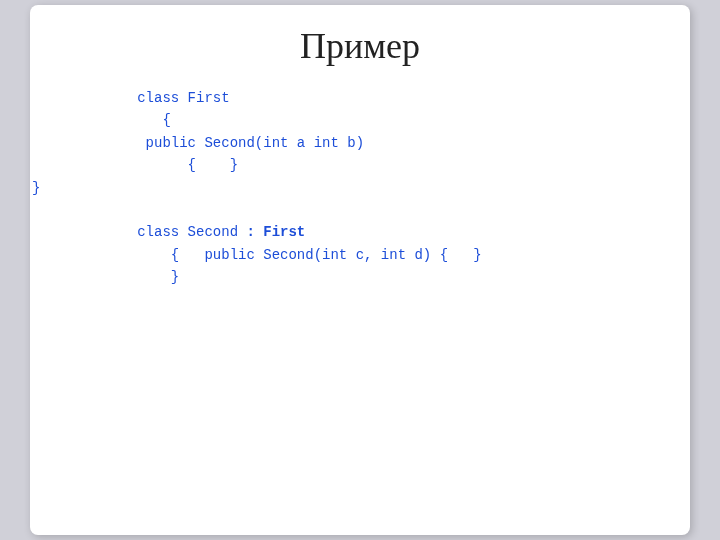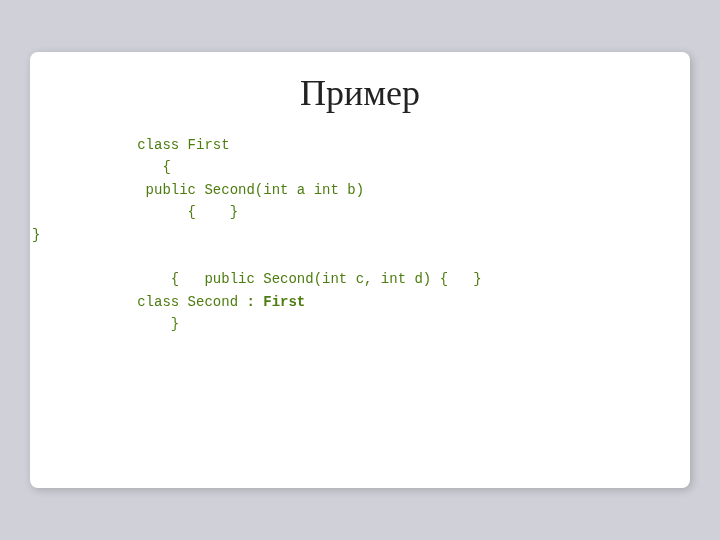--- a/index.html
+++ b/index.html
@@ -13,41 +13,41 @@
       height: 540px;
       background: #d0d0d8;
       display: flex;
       align-items: center;
       justify-content: center;
       font-family: Arial, sans-serif;
     }
 
     .slide {
       width: 660px;
-      height: 436px;
+      height: 530px;
       background: #ffffff;
       border-radius: 8px;
       box-shadow: 2px 2px 8px rgba(0,0,0,0.2);
       position: relative;
       padding: 20px 30px;
     }
 
     .title {
       text-align: center;
       font-size: 36px;
       font-weight: normal;
       color: #222;
       font-family: 'Times New Roman', serif;
       margin-bottom: 20px;
     }
 
     .code-area {
       font-family: 'Courier New', Courier, monospace;
       font-size: 14px;
-      color: #4d7c0f;
+      color: #1d4ed8;
       line-height: 1.6;
       padding-left: 10px;
     }
 
     .code-line {
       display: block;
       white-space: pre;
     }
 
     .bold-text {
@@ -61,18 +61,18 @@
   <div class="title">Пример</div>
 
   <div class="code-area">
 
     <span class="code-line">        class First</span>
     <span class="code-line">           {</span>
     <span class="code-line">         public Second(int a int b)</span>
     <span class="code-line">              {    }</span>
     <span class="code-line" style="margin-left:-38px; display:block;">}</span>
     <span class="code-line"><br></span>
+    <span class="code-line">        class Second <span class="bold-text">: First</span></span>
     <span class="code-line">            {   public Second(int c, int d) {   }</span>
-    <span class="code-line">        class Second <span class="bold-text">: First</span></span>
     <span class="code-line">            }</span>
 
   </div>
 </div>
 
 </body></html>

